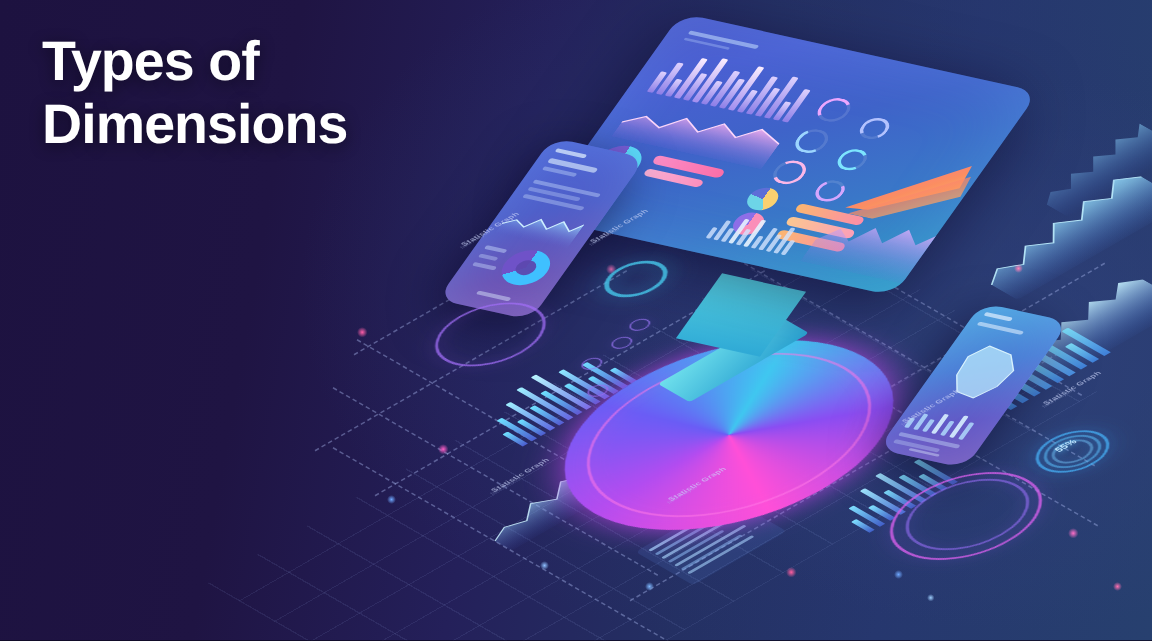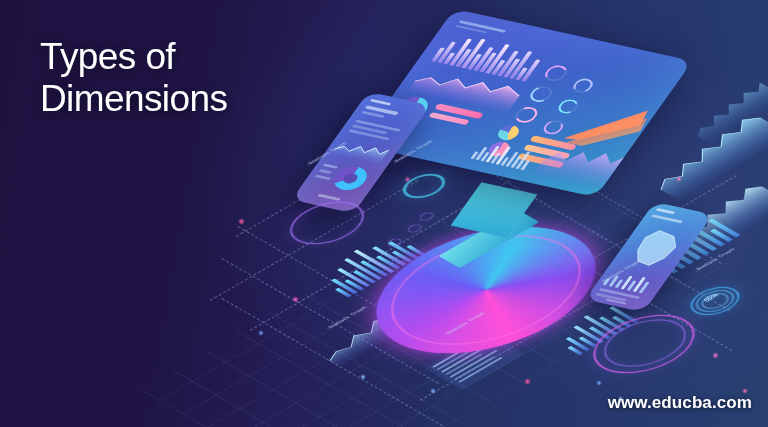--- a/index.html
+++ b/index.html
@@ -11,29 +11,28 @@
     width:768px; height:427px;
     overflow:hidden;
     background:
       radial-gradient(ellipse 55% 70% at 88% 55%, rgba(46,64,120,.95) 0%, rgba(46,64,120,0) 62%),
       radial-gradient(ellipse 60% 80% at 68% 45%, rgba(40,52,110,.85) 0%, rgba(40,52,110,0) 70%),
       linear-gradient(100deg, #1d1240 0%, #1f1443 24%, #24205a 44%, #243063 62%, #26376e 78%, #27406f 100%);
   }
 
   
   .title {
-    position:absolute; left:40px; top:20px;
+    position:absolute; left:28px; top:20px;
     color:#ffffff;
-    font-size:37px; font-weight:normal;
+    font-size:37px; font-weight:bold;
     line-height:1.13;
     letter-spacing:-0.6px;
     text-shadow:0 2px 10px rgba(0,0,0,.45);
     white-space:pre-line;
     z-index:40;
-    margin-top:16px;
   }
 
   
   .watermark {
     position:absolute; right:16px; bottom:14px;
     color:#ffffff; font-size:17px; font-weight:bold;
     letter-spacing:.1px;
     text-shadow:0 1px 5px rgba(0,0,0,.6);
     z-index:40;
   }
@@ -549,15 +548,14 @@
     <div class="spark" style="left:676px; top:176px; width:6px; height:6px; background:radial-gradient(circle,#ff7fb8,rgba(255,127,184,0) 70%);"></div>
     <div class="spark" style="left:402px; top:146px; width:6px; height:6px; background:radial-gradient(circle,#ff5f8f,rgba(255,95,143,0) 70%);"></div>
     <div class="spark" style="left:360px; top:374px; width:6px; height:6px; background:radial-gradient(circle,#8fc0ff,rgba(143,192,255,0) 70%);"></div>
     <div class="spark" style="left:618px; top:396px; width:5px; height:5px; background:radial-gradient(circle,#9fd0ff,rgba(159,208,255,0) 70%);"></div>
 
   </div>
 
   <div class="title">Types of
 Dimensions</div>
 
-  <div class="watermark">www.educba.com</div>
 
 </div>
 
 </body></html>

